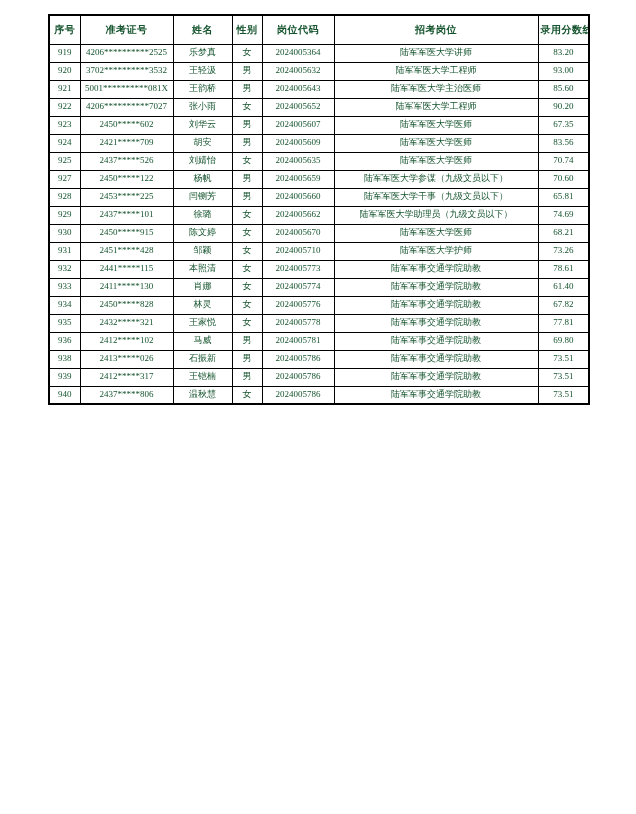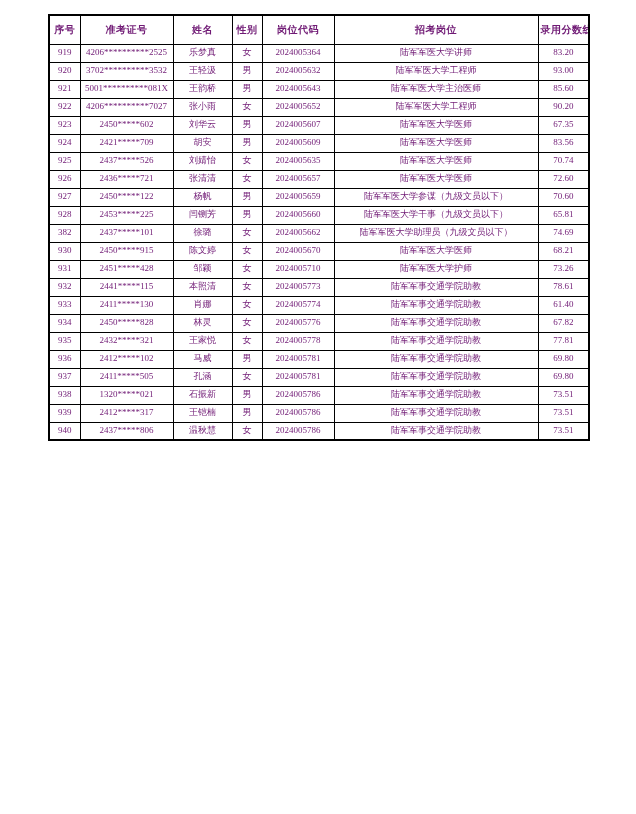--- a/index.html
+++ b/index.html
@@ -15,21 +15,21 @@
     overflow: hidden;
   }
   table.score-table {
     position: absolute;
     left: 48px;
     top: 14px;
     width: 540px;
     border-collapse: collapse;
     table-layout: fixed;
     font-family: "Liberation Serif", "DejaVu Serif", serif;
-    color: #701a75;
+    color: #14532d;
     border: 2px solid #000;
     padding-left: 44px;
   }
   table.score-table th,
   table.score-table td {
     border: 1px solid #000;
     padding: 0 2px;
     text-align: center;
     vertical-align: middle;
     font-size: 9px;
@@ -142,48 +142,39 @@
         <tr>
           <td class="seq-cell">925</td>
           <td class="ticket-cell">2437*****526</td>
           <td class="name-cell">刘婧怡</td>
           <td class="gender-cell">女</td>
           <td class="code-cell">2024005635</td>
           <td class="position-cell">陆军军医大学医师</td>
           <td class="score-cell">70.74</td>
         </tr>
         <tr>
-          <td class="seq-cell">926</td>
-          <td class="ticket-cell">2436*****721</td>
-          <td class="name-cell">张清清</td>
-          <td class="gender-cell">女</td>
-          <td class="code-cell">2024005657</td>
-          <td class="position-cell">陆军军医大学医师</td>
-          <td class="score-cell">72.60</td>
-        </tr>
-        <tr>
           <td class="seq-cell">927</td>
           <td class="ticket-cell">2450*****122</td>
           <td class="name-cell">杨帆</td>
           <td class="gender-cell">男</td>
           <td class="code-cell">2024005659</td>
           <td class="position-cell">陆军军医大学参谋（九级文员以下）</td>
           <td class="score-cell">70.60</td>
         </tr>
         <tr>
           <td class="seq-cell">928</td>
           <td class="ticket-cell">2453*****225</td>
           <td class="name-cell">闫铡芳</td>
           <td class="gender-cell">男</td>
           <td class="code-cell">2024005660</td>
           <td class="position-cell">陆军军医大学干事（九级文员以下）</td>
           <td class="score-cell">65.81</td>
         </tr>
         <tr>
-          <td class="seq-cell">382</td>
+          <td class="seq-cell">929</td>
           <td class="ticket-cell">2437*****101</td>
           <td class="name-cell">徐璐</td>
           <td class="gender-cell">女</td>
           <td class="code-cell">2024005662</td>
           <td class="position-cell">陆军军医大学助理员（九级文员以下）</td>
           <td class="score-cell">74.69</td>
         </tr>
         <tr>
           <td class="seq-cell">930</td>
           <td class="ticket-cell">2450*****915</td>
@@ -241,31 +232,22 @@
         <tr>
           <td class="seq-cell">936</td>
           <td class="ticket-cell">2412*****102</td>
           <td class="name-cell">马威</td>
           <td class="gender-cell">男</td>
           <td class="code-cell">2024005781</td>
           <td class="position-cell">陆军军事交通学院助教</td>
           <td class="score-cell">69.80</td>
         </tr>
         <tr>
-          <td class="seq-cell">937</td>
-          <td class="ticket-cell">2411*****505</td>
-          <td class="name-cell">孔涵</td>
-          <td class="gender-cell">女</td>
-          <td class="code-cell">2024005781</td>
-          <td class="position-cell">陆军军事交通学院助教</td>
-          <td class="score-cell">69.80</td>
-        </tr>
-        <tr>
           <td class="seq-cell">938</td>
-          <td class="ticket-cell">1320*****021</td>
+          <td class="ticket-cell">2413*****026</td>
           <td class="name-cell">石振新</td>
           <td class="gender-cell">男</td>
           <td class="code-cell">2024005786</td>
           <td class="position-cell">陆军军事交通学院助教</td>
           <td class="score-cell">73.51</td>
         </tr>
         <tr>
           <td class="seq-cell">939</td>
           <td class="ticket-cell">2412*****317</td>
           <td class="name-cell">王铠楠</td>

